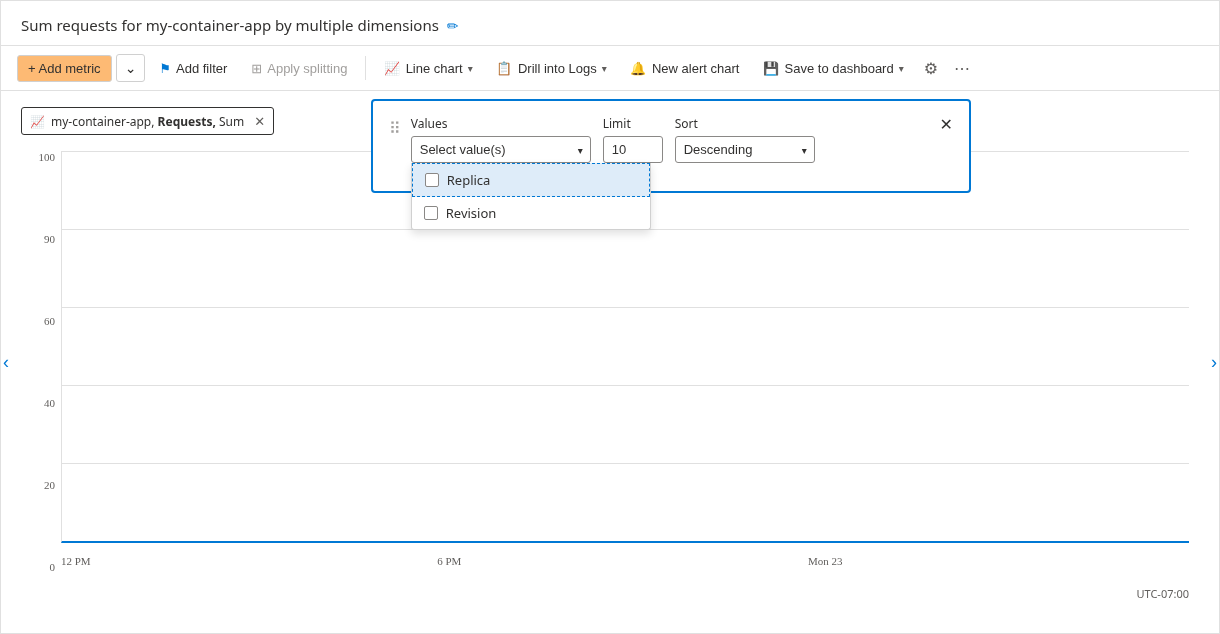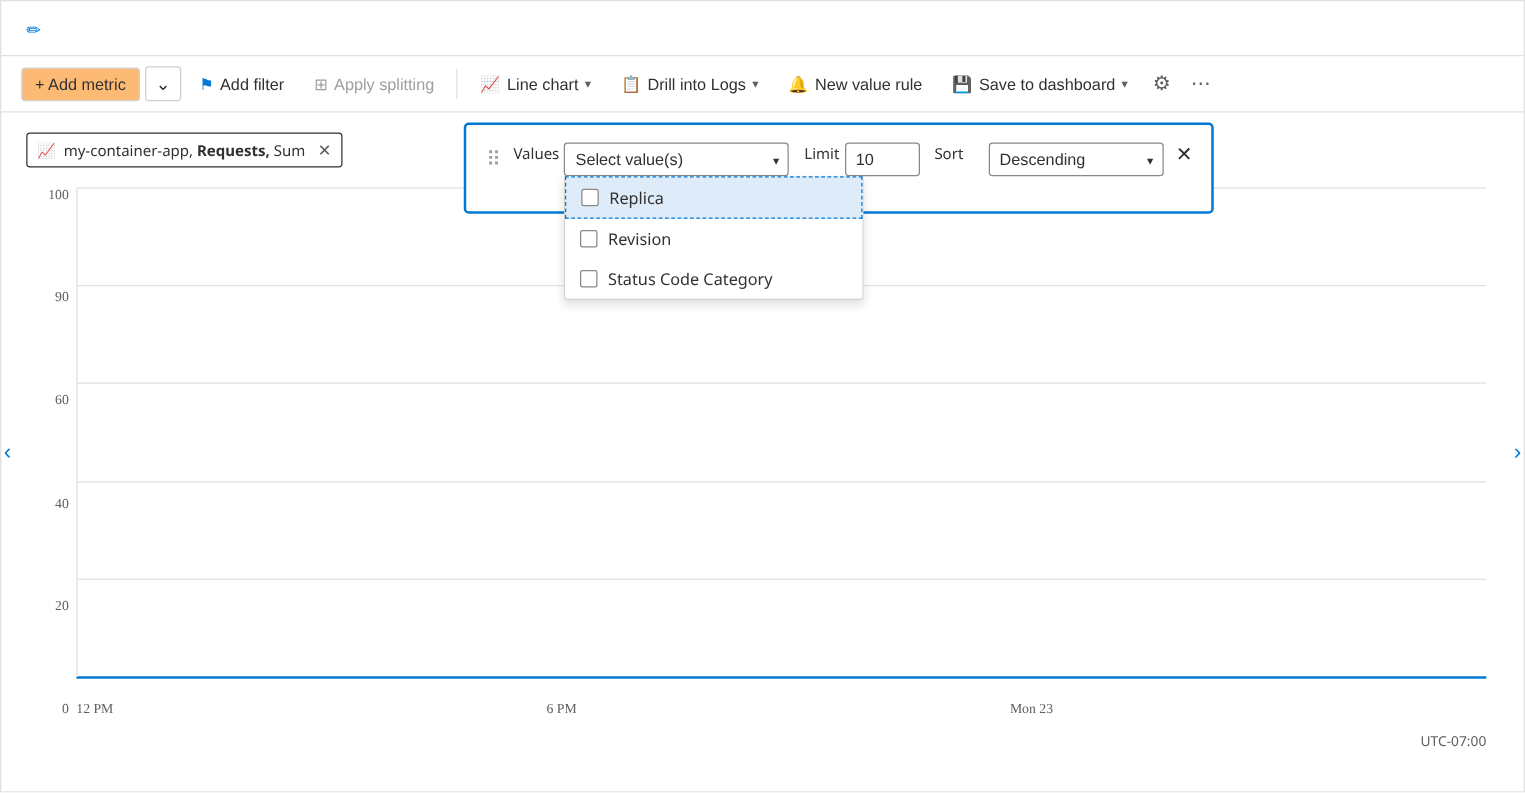--- a/index.html
+++ b/index.html
@@ -166,20 +166,21 @@
       margin-top: 2px;
     }
     .splitting-fields {
       display: flex;
       gap: 12px;
       align-items: flex-end;
       flex: 1;
     }
     .field-group {
       display: flex;
+      flex-direction: column;
       gap: 4px;
     }
     .field-label {
       font-size: 12px;
       color: #323130;
       font-weight: 400;
     }
     .select-wrapper {
       position: relative;
       display: inline-flex;
@@ -207,21 +208,20 @@
     .limit-input {
       border: 1px solid #8a8886;
       border-radius: 3px;
       padding: 5px 8px;
       font-size: 13px;
       width: 60px;
       color: #323130;
     }
     .sort-select {
       min-width: 140px;
-      margin-left: 16px;
     }
     .close-panel-btn {
       background: none;
       border: none;
       cursor: pointer;
       font-size: 16px;
       color: #323130;
       align-self: flex-start;
       padding: 0;
     }
@@ -297,21 +297,21 @@
       background: #e0e0e0;
     }
     .x-axis {
       position: absolute;
       bottom: 0;
       left: 40px;
       right: 0;
       height: 30px;
       display: flex;
       justify-content: space-between;
-      align-items: flex-end;
+      align-items: center;
       padding-top: 6px;
     }
     .x-label {
       font-size: 11px;
       color: #605e5c;
     }
     .nav-arrow {
       position: absolute;
       top: 50%;
       transform: translateY(-50%);
@@ -352,20 +352,21 @@
     .legend-sep {
       color: #a19f9d;
     }
   </style>
 </head>
 <body>
 
 <div class="container">
 
   <div class="header">
+    <span class="header-title">Sum requests for my-container-app by multiple dimensions</span>
     <span class="edit-icon">✏</span>
   </div>
 
   <div class="toolbar">
     <button class="toolbar-btn">
       <span>+ Add metric</span>
     </button>
     <button class="toolbar-btn-icon-only">⌄</button>
 
     <button class="toolbar-btn-text">
@@ -387,21 +388,21 @@
     </button>
 
     <button class="toolbar-btn-text">
       <span style="color:#0078d4;">📋</span>
       <span>Drill into Logs</span>
       <span class="chevron">▾</span>
     </button>
 
     <button class="toolbar-btn-text">
       <span style="color:#0078d4;">🔔</span>
-      <span>New value rule</span>
+      <span>New alert chart</span>
     </button>
 
     <button class="toolbar-btn-text">
       <span style="color:#0078d4;">💾</span>
       <span>Save to dashboard</span>
       <span class="chevron">▾</span>
     </button>
 
     <button class="gear-btn">⚙</button>
     <button class="more-btn">⋯</button>
@@ -434,24 +435,20 @@
                 <span class="select-chevron">▾</span>
 
                 <div class="dropdown-list">
                   <div class="dropdown-item highlighted">
                     <div class="checkbox"></div>
                     <span>Replica</span>
                   </div>
                   <div class="dropdown-item">
                     <div class="checkbox"></div>
                     <span>Revision</span>
-                  </div>
-                  <div class="dropdown-item">
-                    <div class="checkbox"></div>
-                    <span>Status Code Category</span>
                   </div>
                 </div>
               </div>
             </div>
 
             <div class="field-group">
               <span class="field-label">Limit</span>
               <input type="text" class="limit-input" value="10" style="">
             </div>
 

